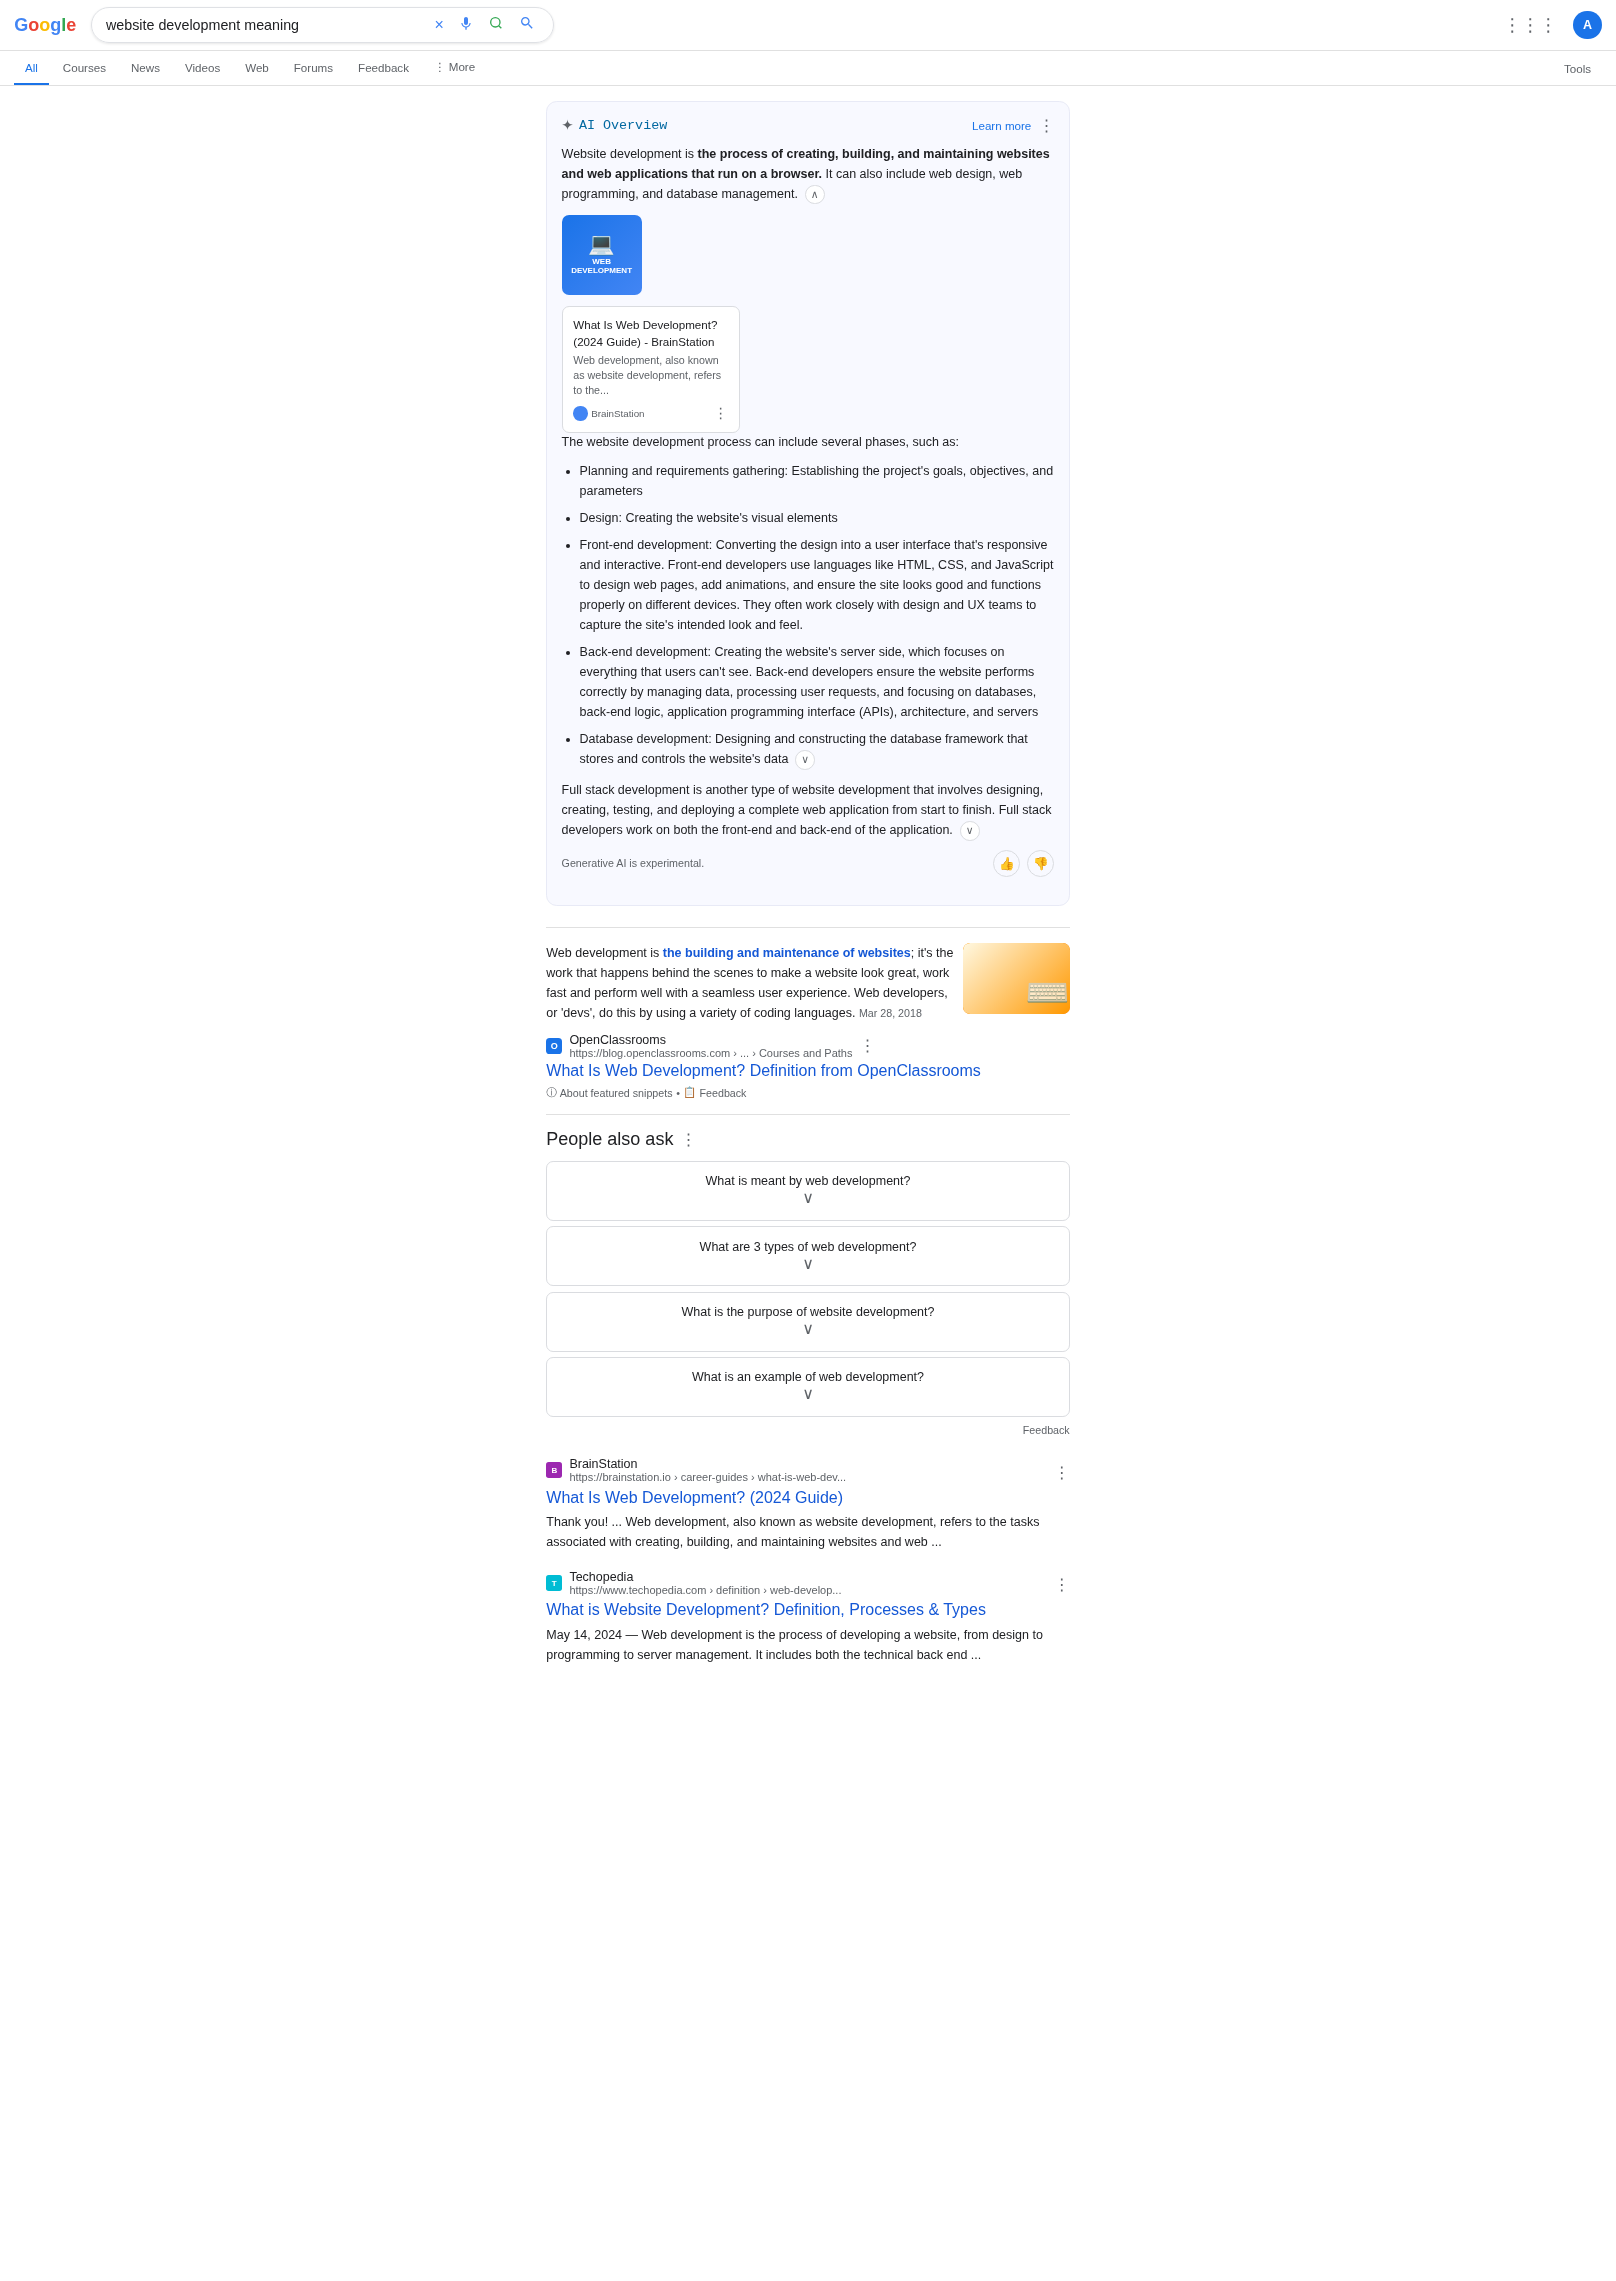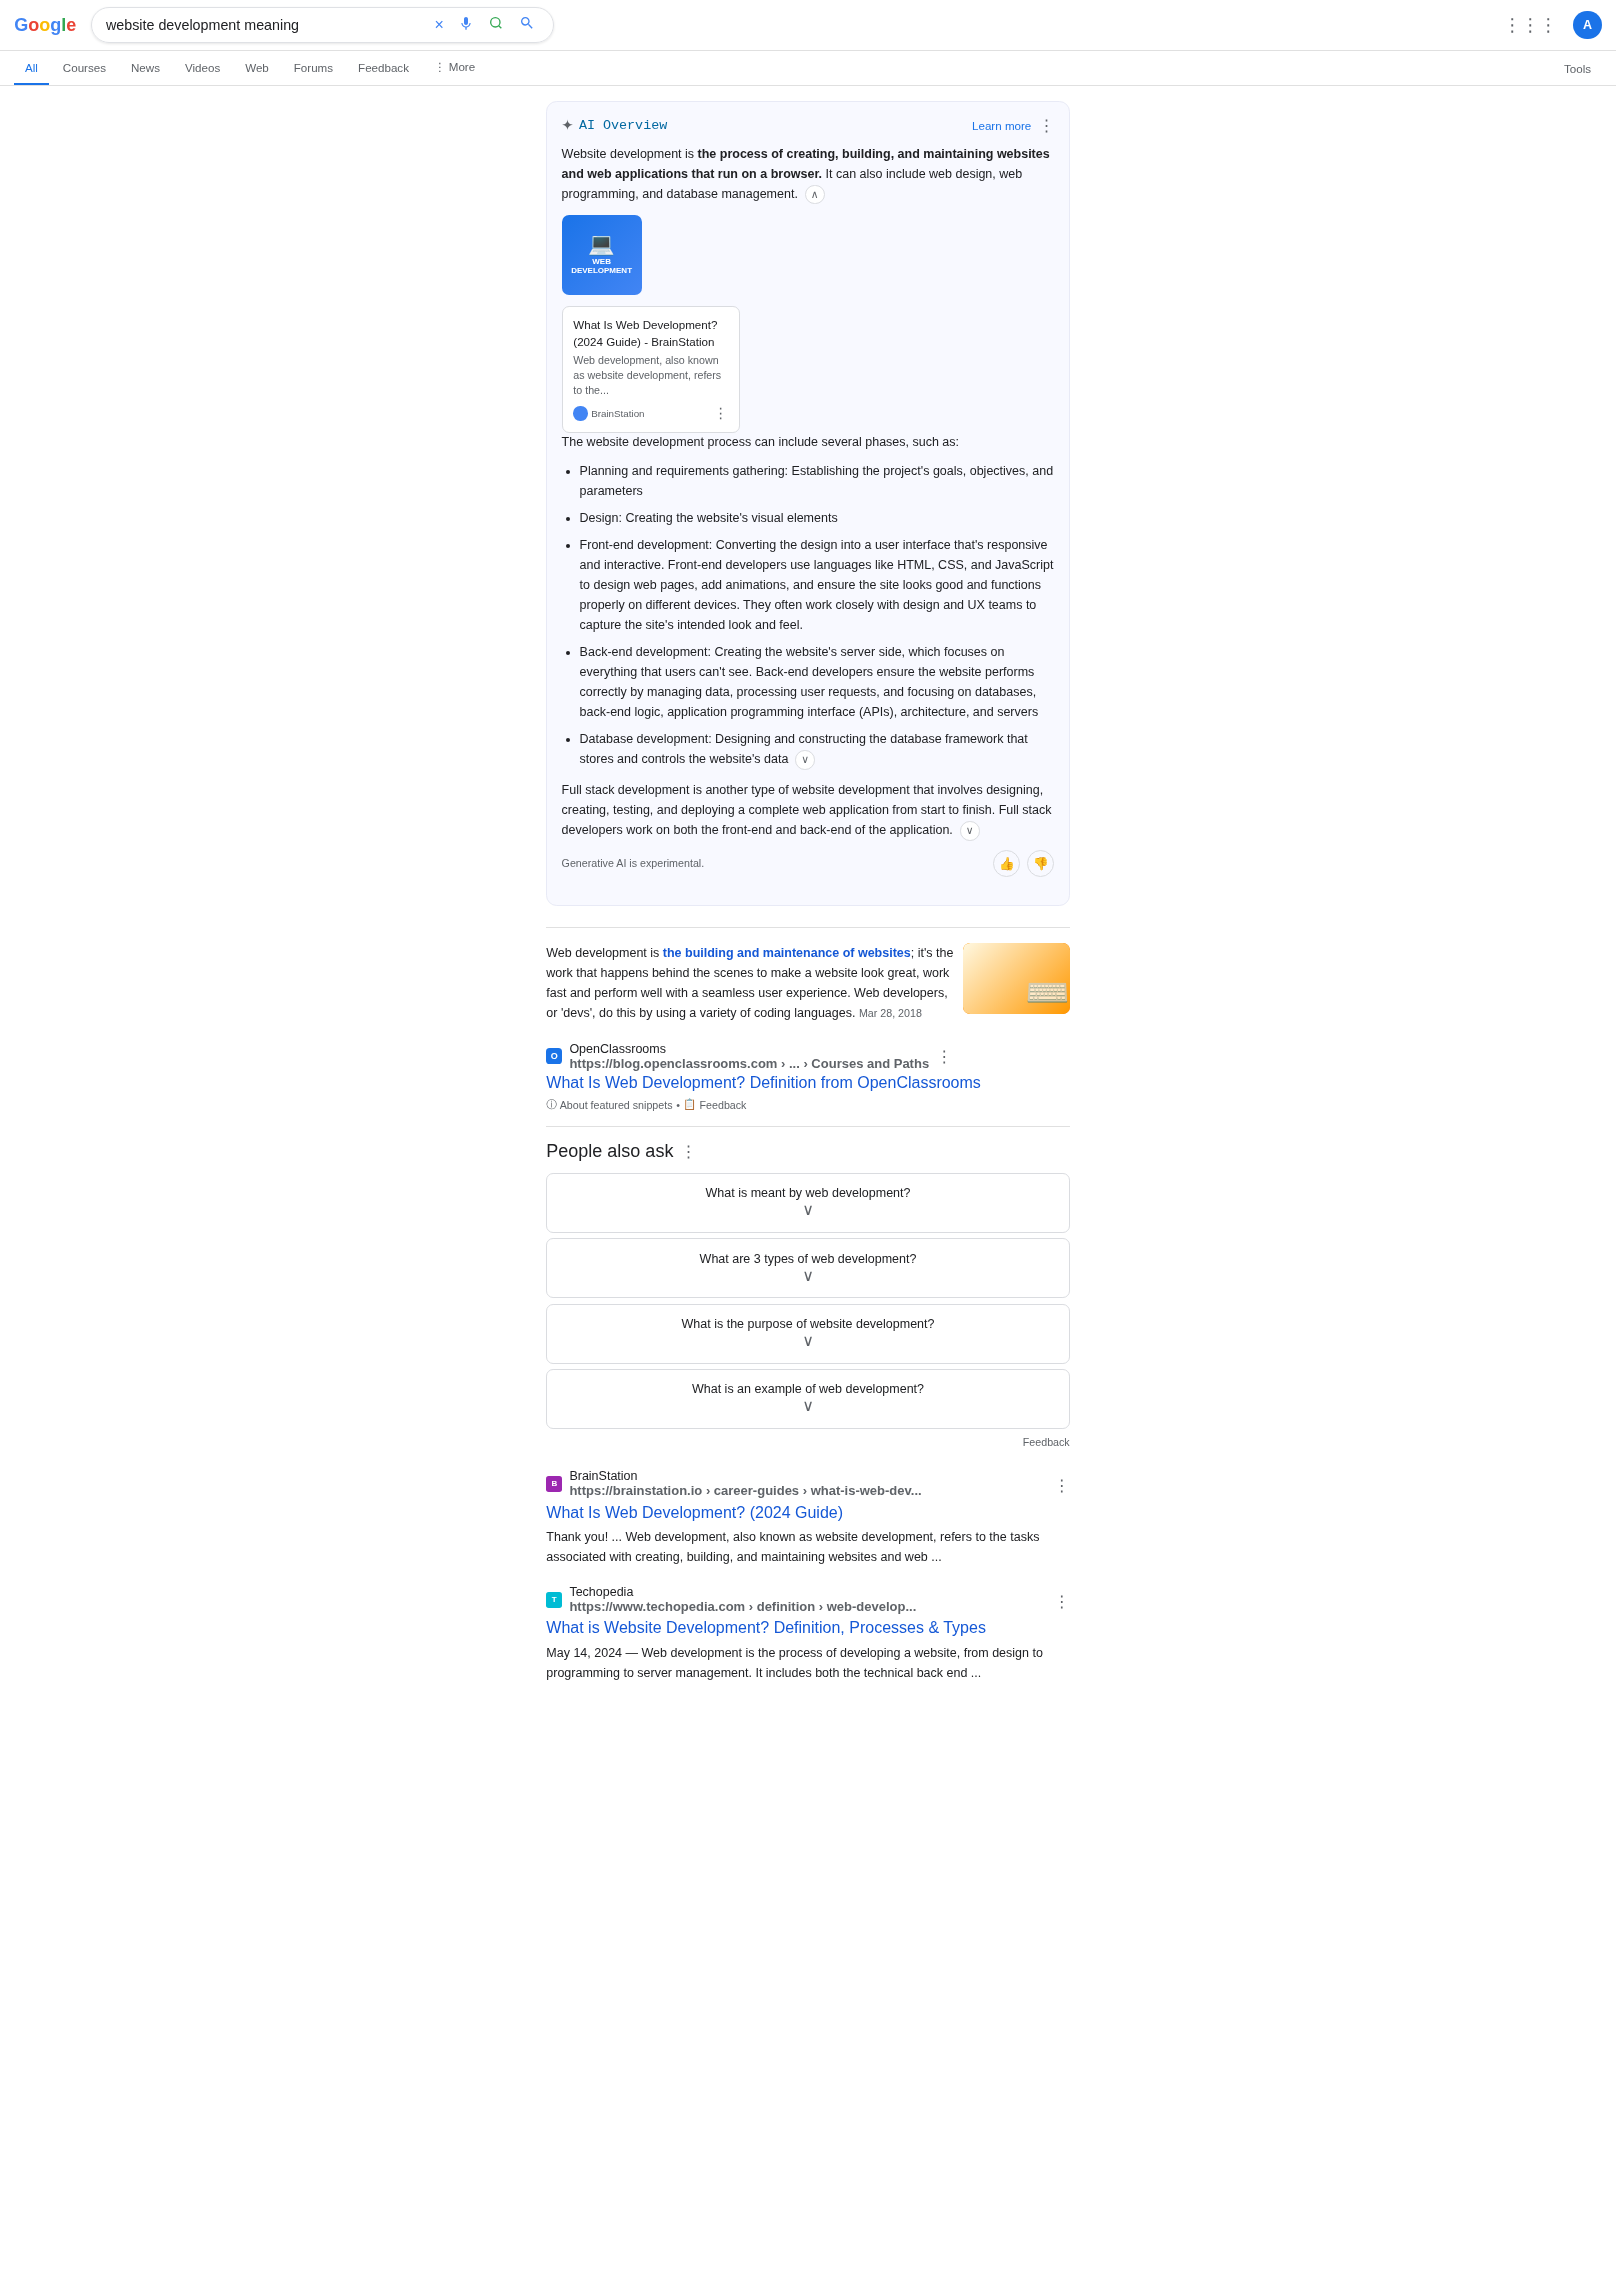--- a/index.html
+++ b/index.html
@@ -66,32 +66,32 @@
 
     .fullstack-text { font-size: 12.5px; line-height: 1.6; color: #202124; margin-top: 10.7px; }
     .generative-note { font-size: 10.7px; color: #5f6368; margin-top: 9px; display: flex; align-items: center; justify-content: space-between; }
     .feedback-btns { display: flex; gap: 7.1px; }
     .fb-btn { background: none; border: 0.9px solid #dadce0; border-radius: 50%; width: 27px; height: 27px; cursor: pointer; font-size: 12.5px; display: flex; align-items: center; justify-content: center; }
 
     
     .divider { border: none; border-top: 0.9px solid #e0e0e0; margin: 14.3px 0; }
 
     
-    .featured-snippet { display: flex; gap: 8px; margin-bottom: 19px; align-items: flex-start; }
+    .featured-snippet { display: flex; gap: 8px; margin-bottom: 10px; align-items: flex-start; }
     .fs-text { flex: 1; font-size: 12.5px; line-height: 1.6; color: #202124; }
     .fs-highlight-blue { color: #1558d6; font-weight: 600; }
     .fs-date { color: #5f6368; font-size: 10.7px; }
     .fs-image { width: 107px; height: 71px; background: linear-gradient(135deg, #ff9800, #f57c00); border-radius: 7.1px; flex-shrink: 0; display: flex; align-items: center; justify-content: center; overflow: hidden; }
     .fs-image-inner { width: 100%; height: 100%; background: linear-gradient(135deg, #fff8e1, #ff9800); border-radius: 7.1px; display: flex; align-items: flex-end; justify-content: flex-end; }
     .keyboard-visual { font-size: 36px; opacity: 0.7; }
 
     
     .source-row { display: flex; align-items: center; gap: 7.1px; margin-bottom: 3.6px; }
     .source-favicon { width: 16px; height: 16px; background: #1a73e8; border-radius: 3.6px; display: flex; align-items: center; justify-content: center; color: white; font-size: 9px; font-weight: bold; }
-    .source-url { font-size: 13px; color: #5f6368; font-weight: bold; }
+    .source-url { font-size: 11px; color: #5f6368; }
     .result-link { color: #1558d6; font-size: 16px; font-weight: 400; text-decoration: none; cursor: pointer; display: block; margin-bottom: 5.3px; }
 
     .snippet-actions { display: flex; align-items: center; gap: 3.6px; font-size: 10.7px; color: #5f6368; margin-top: 5.3px; }
     .snippet-action-btn { background: none; border: none; cursor: pointer; font-size: 10.7px; color: #5f6368; display: flex; align-items: center; gap: 2.7px; }
     .dot-sep { color: #5f6368; }
 
     
     .paa-section { margin-bottom: 21.4px; }
     .paa-header { display: flex; align-items: center; gap: 7.1px; margin-bottom: 10.7px; }
     .paa-title { font-size: 18px; font-weight: 500; color: #202124; }

